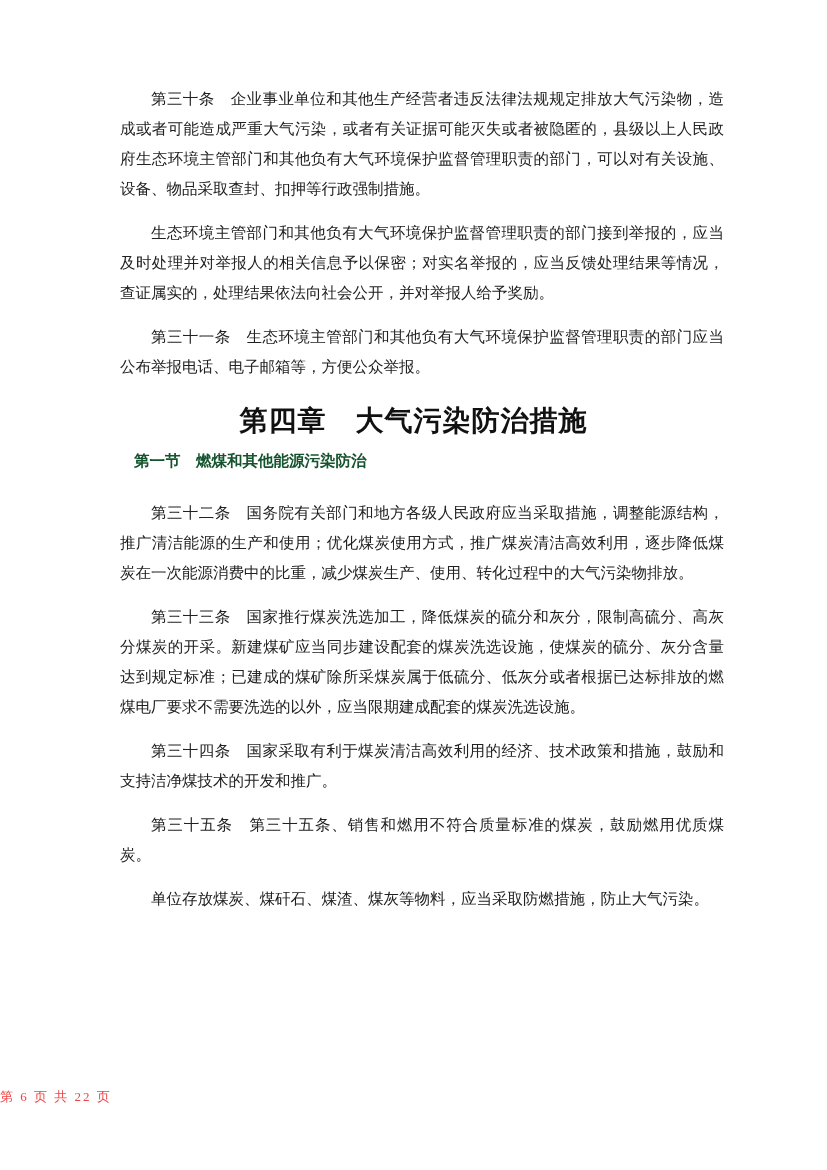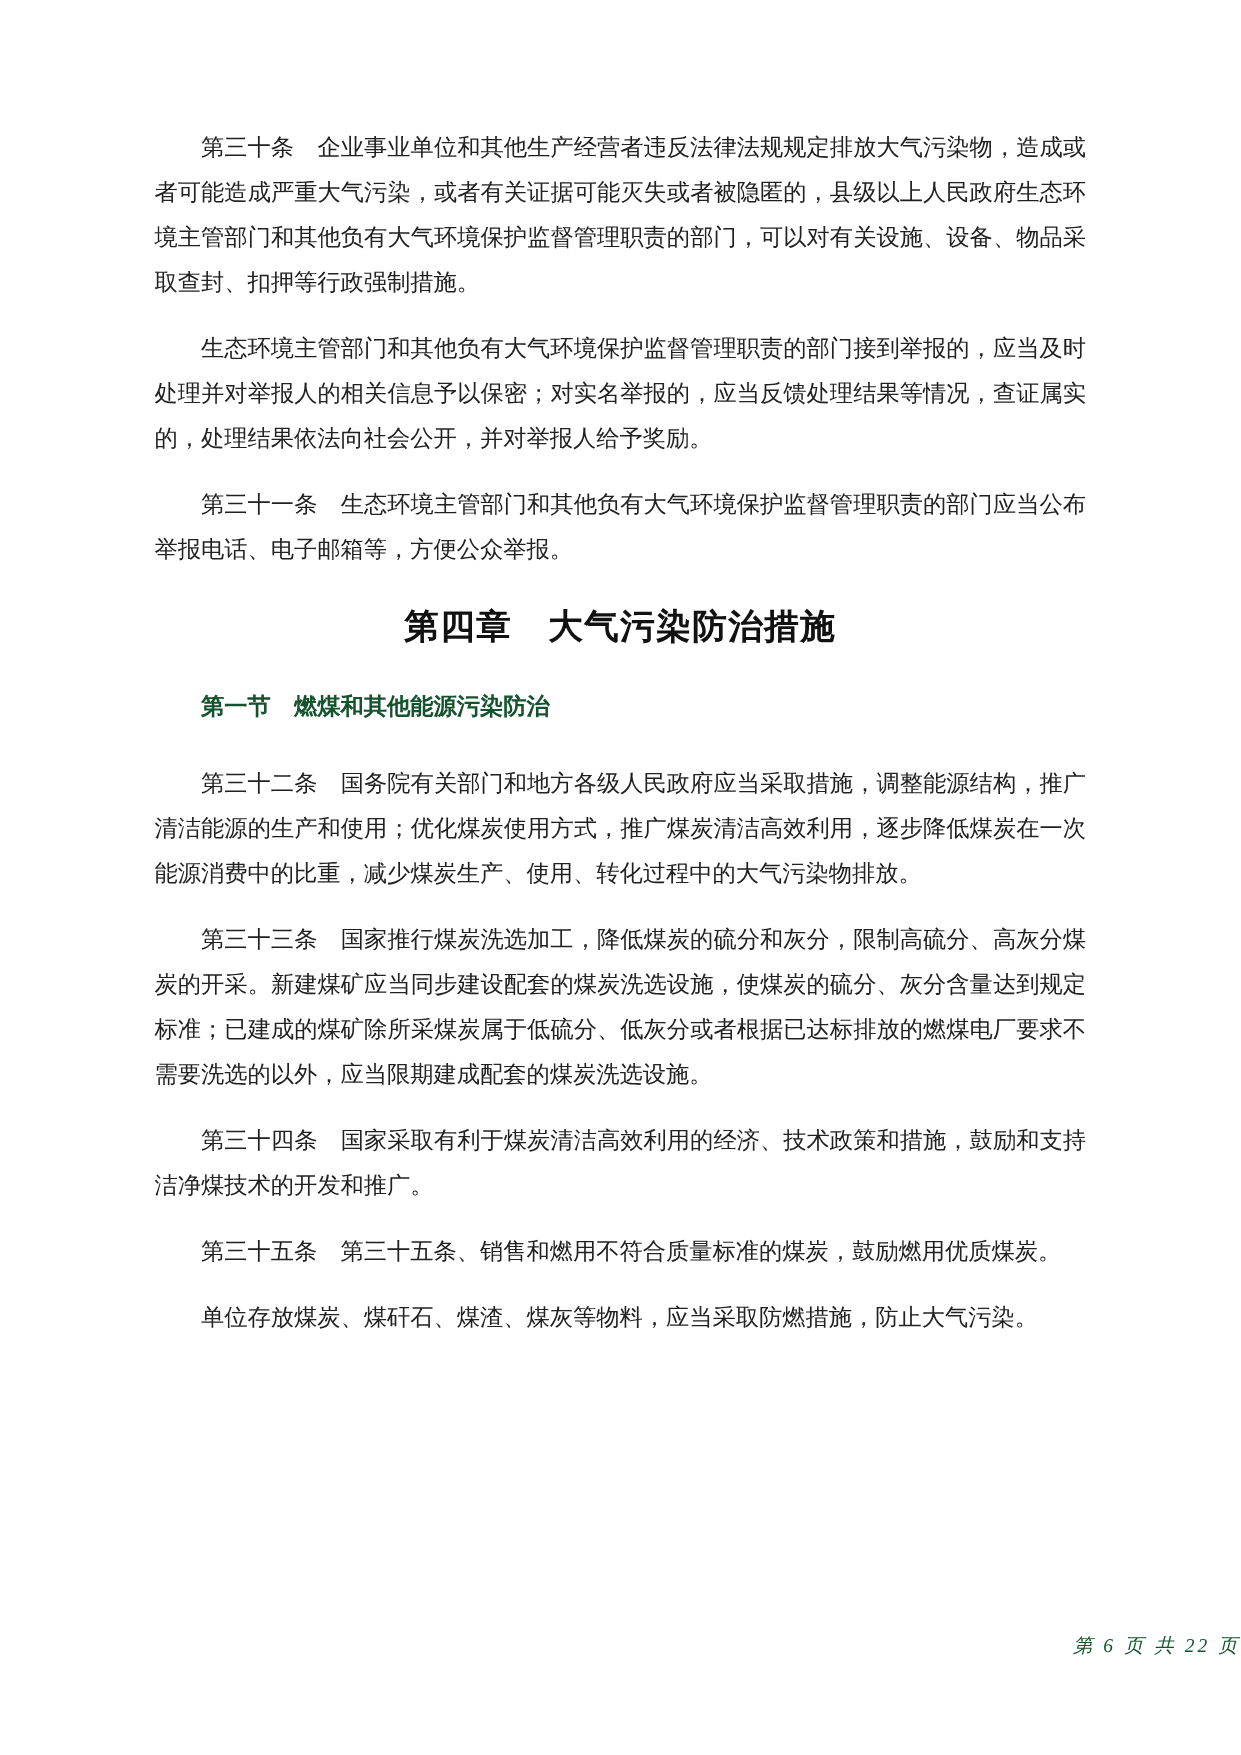--- a/index.html
+++ b/index.html
@@ -23,51 +23,50 @@
     top: 0;
     left: 103px;
     width: 621px;
     padding-top: 84px;
   }
   .para {
     font-size: 15.5px;
     line-height: 30px;
     text-align: justify;
     text-indent: 2em;
-    margin: 0 0 14px 0;
+    margin: 0 0 14px 17px;
     color: #212121;
   }
   .chapter-heading {
     font-family: Liberation Serif, serif;
-    font-size: 23px;
+    font-size: 28px;
     font-weight: bold;
     text-align: center;
     letter-spacing: 1px;
-    margin: 20px 0 28px 0;
+    margin: 20px 0 11px 0;
     color: #111111;
   }
   .section-heading {
     font-family: "Liberation Sans", "DejaVu Sans", sans-serif;
     font-size: 15.5px;
     font-weight: bold;
     text-indent: 2em;
     margin: 0 0 26px 0;
     color: #14532d;
   }
   .footer {
     position: absolute;
     left: 0;
     right: 0;
     bottom: 64px;
-    text-align: right;
+    text-align: left;
     font-size: 13px;
     letter-spacing: 2px;
-    color: #14532d;
+    color: #ef4444;
     font-family: "Liberation Serif", "DejaVu Serif", serif;
-    font-style: italic;
   }
 </style>
 </head>
 <body>
 
 <div class="page">
   <div class="content">
 
     <p class="para">第三十条　企业事业单位和其他生产经营者违反法律法规规定排放大气污染物，造成或者可能造成严重大气污染，或者有关证据可能灭失或者被隐匿的，县级以上人民政府生态环境主管部门和其他负有大气环境保护监督管理职责的部门，可以对有关设施、设备、物品采取查封、扣押等行政强制措施。</p>
 

